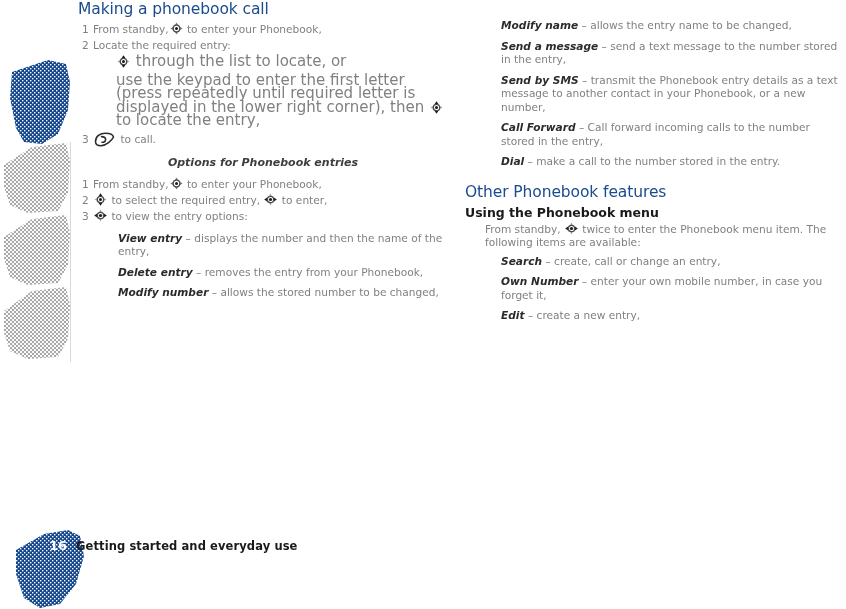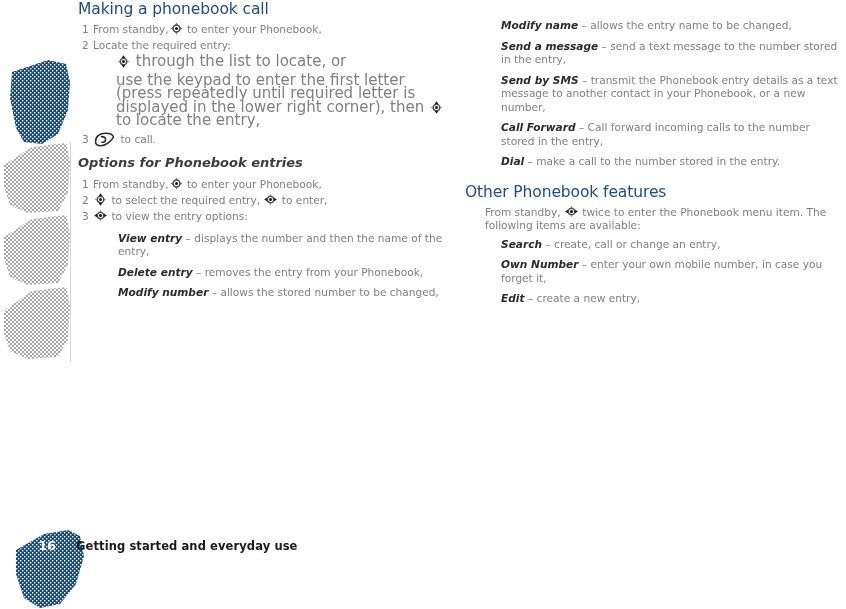--- a/index.html
+++ b/index.html
@@ -58,26 +58,27 @@
 
   h2.sub-title {
     font-size: 12.5px;
     font-weight: bold;
     color: #1a1a1a;
     margin: 3px 0 1px 0;
     line-height: 15px;
   }
 
   h3.italic-title {
-    font-size: 13px;
+    font-size: 11px;
     font-weight: bold;
     font-style: italic;
     color: #3d3d3d;
     margin: 0 0 0 0;
     line-height: 14px;
+    text-align: center;
   }
 
   p.body {
     font-size: 10.6px;
     line-height: 13.5px;
     margin: 0;
     color: #808080;
     text-align: justify;
   }
   p.body.ragged { text-align: left; }
@@ -163,21 +164,21 @@
     position: absolute;
     left: 14px;
     top: 2px;
     width: 72px;
     height: 78px;
   }
   #page-number {
     position: absolute;
     left: 36px;
     top: 538px;
-    width: 22px;
+    width: 44px;
     text-align: center;
     font-size: 13px;
     font-weight: bold;
     color: #ffffff;
     z-index: 5;
     letter-spacing: -0.3px;
   }
   #footer-title {
     position: absolute;
     left: 76px;
@@ -375,20 +376,21 @@
     </div>
 
     <div class="defn indent-r ragged">
       <span class="term">Dial</span>
       <span>–</span>
       <span>make a call to the number stored in the entry.</span>
     </div>
 
     <h1 class="section-title gap-top">Other Phonebook features</h1>
 
+    <h2 class="sub-title">Using the Phonebook menu</h2>
 
     <div class="para-indent ragged">
       <span>From standby,</span>
       <span class="keyicon"><svg width="13" height="13" viewBox="0 0 13 13">
         <path d="M6.5 0.6 L7.7 2.9 L5.3 2.9 Z" fill="#9a9a9a"></path>
         <path d="M6.5 12.4 L7.7 10.1 L5.3 10.1 Z" fill="#9a9a9a"></path>
         <path d="M0.2 6.5 L3.1 4.6 L3.1 8.4 Z" fill="#1a1a1a"></path>
         <path d="M12.8 6.5 L9.9 4.6 L9.9 8.4 Z" fill="#1a1a1a"></path>
         <circle cx="6.5" cy="6.5" r="3.2" fill="none" stroke="#4a4a4a" stroke-width="1.3"></circle>
         <circle cx="6.5" cy="6.5" r="1.6" fill="#1a1a1a"></circle>

